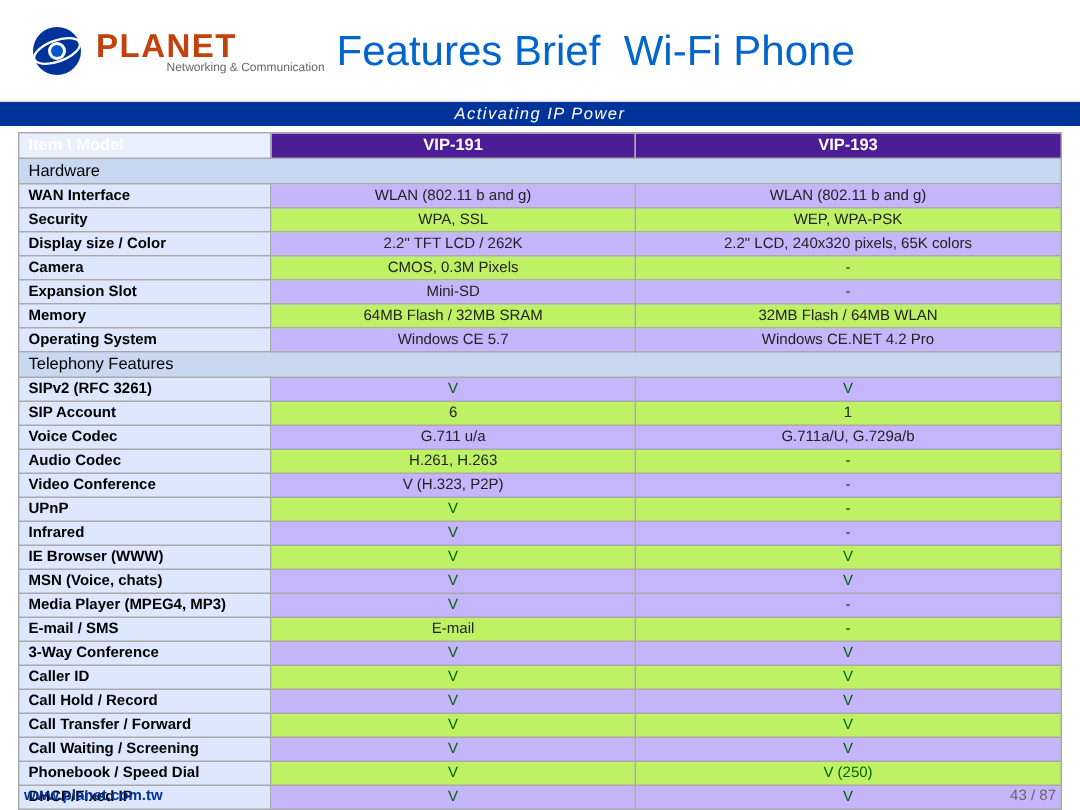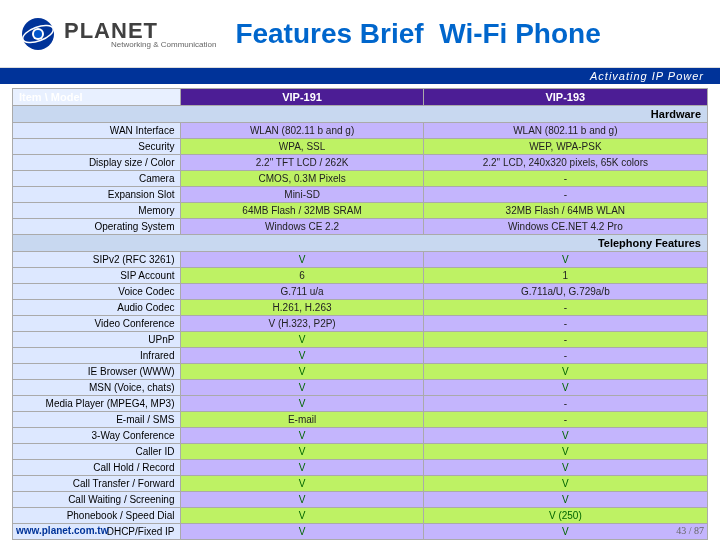--- a/index.html
+++ b/index.html
@@ -30,43 +30,43 @@
       align-items: center;
       gap: 8px;
     }
     .logo-icon {
       width: 36px;
       height: 36px;
     }
     .logo-text {
       font-size: 22px;
       font-weight: bold;
-      color: #404040;
+      color: #c2410c;
       letter-spacing: 1px;
     }
     .logo-sub {
       font-size: 8px;
       color: #666;
       display: block;
       margin-top: -4px;
       margin-left: 47px;
     }
     .header-title {
       font-size: 28px;
-      font-weight: bold;
+      font-weight: normal;
       color: #333;
-      margin-left: 19px;
+      margin-left: 8px;
     }
     .header-title span {
       color: #0066cc;
     }
     .activating-bar {
       background: #003399;
       color: #fff;
-      text-align: right;
+      text-align: center;
       padding: 2px 16px;
       font-size: 11px;
       font-style: italic;
       letter-spacing: 1px;
     }
     
     .table-container {
       padding: 4px 12px;
       overflow: hidden;
     }
@@ -93,29 +93,29 @@
       font-weight: bold;
     }
     .col-vip191 {
       width: 230px;
     }
     .col-vip193 {
       width: 270px;
     }
     .section-header td {
       background: #c8d8f0;
-      font-weight: bold;
-      text-align: right;
+      font-weight: normal;
+      text-align: left;
       font-size: 11px;
     }
     .row-even td { background: #c4b5fd; }
     .row-odd td { background: #bef264; }
     .item-cell {
-      text-align: right;
-      font-weight: normal;
+      text-align: left;
+      font-weight: bold;
       color: #000;
       background: #dde8ff !important;
     }
     .data-cell {
       color: #222;
     }
     
     .footer {
       position: absolute;
       bottom: 4px;
@@ -127,21 +127,20 @@
       padding: 0 16px;
       font-size: 10px;
       color: #333;
     }
     .footer-logo {
       color: #003399;
       font-weight: bold;
     }
     .footer-page {
       color: #666;
-      font-family: Liberation Serif, serif;
     }
   </style>
 </head>
 <body>
 
 <div class="page">
 
   <div class="header">
     <div class="logo-area">
 
@@ -203,21 +202,21 @@
             <td class="data-cell">Mini-SD</td>
             <td class="data-cell">-</td>
           </tr>
           <tr class="row-odd">
             <td class="item-cell">Memory</td>
             <td class="data-cell">64MB Flash / 32MB SRAM</td>
             <td class="data-cell">32MB Flash / 64MB WLAN</td>
           </tr>
           <tr class="row-even">
             <td class="item-cell">Operating System</td>
-            <td class="data-cell">Windows CE 2.2</td>
+            <td class="data-cell">Windows CE 5.7</td>
             <td class="data-cell">Windows CE.NET 4.2 Pro</td>
           </tr>
           <tr class="section-header">
             <td colspan="3">Telephony Features</td>
           </tr>
           <tr class="row-even">
             <td class="item-cell">SIPv2 (RFC 3261)</td>
             <td class="data-cell" style="color: rgb(0, 102, 0);">V</td>
             <td class="data-cell" style="color: rgb(0, 102, 0);">V</td>
           </tr>

